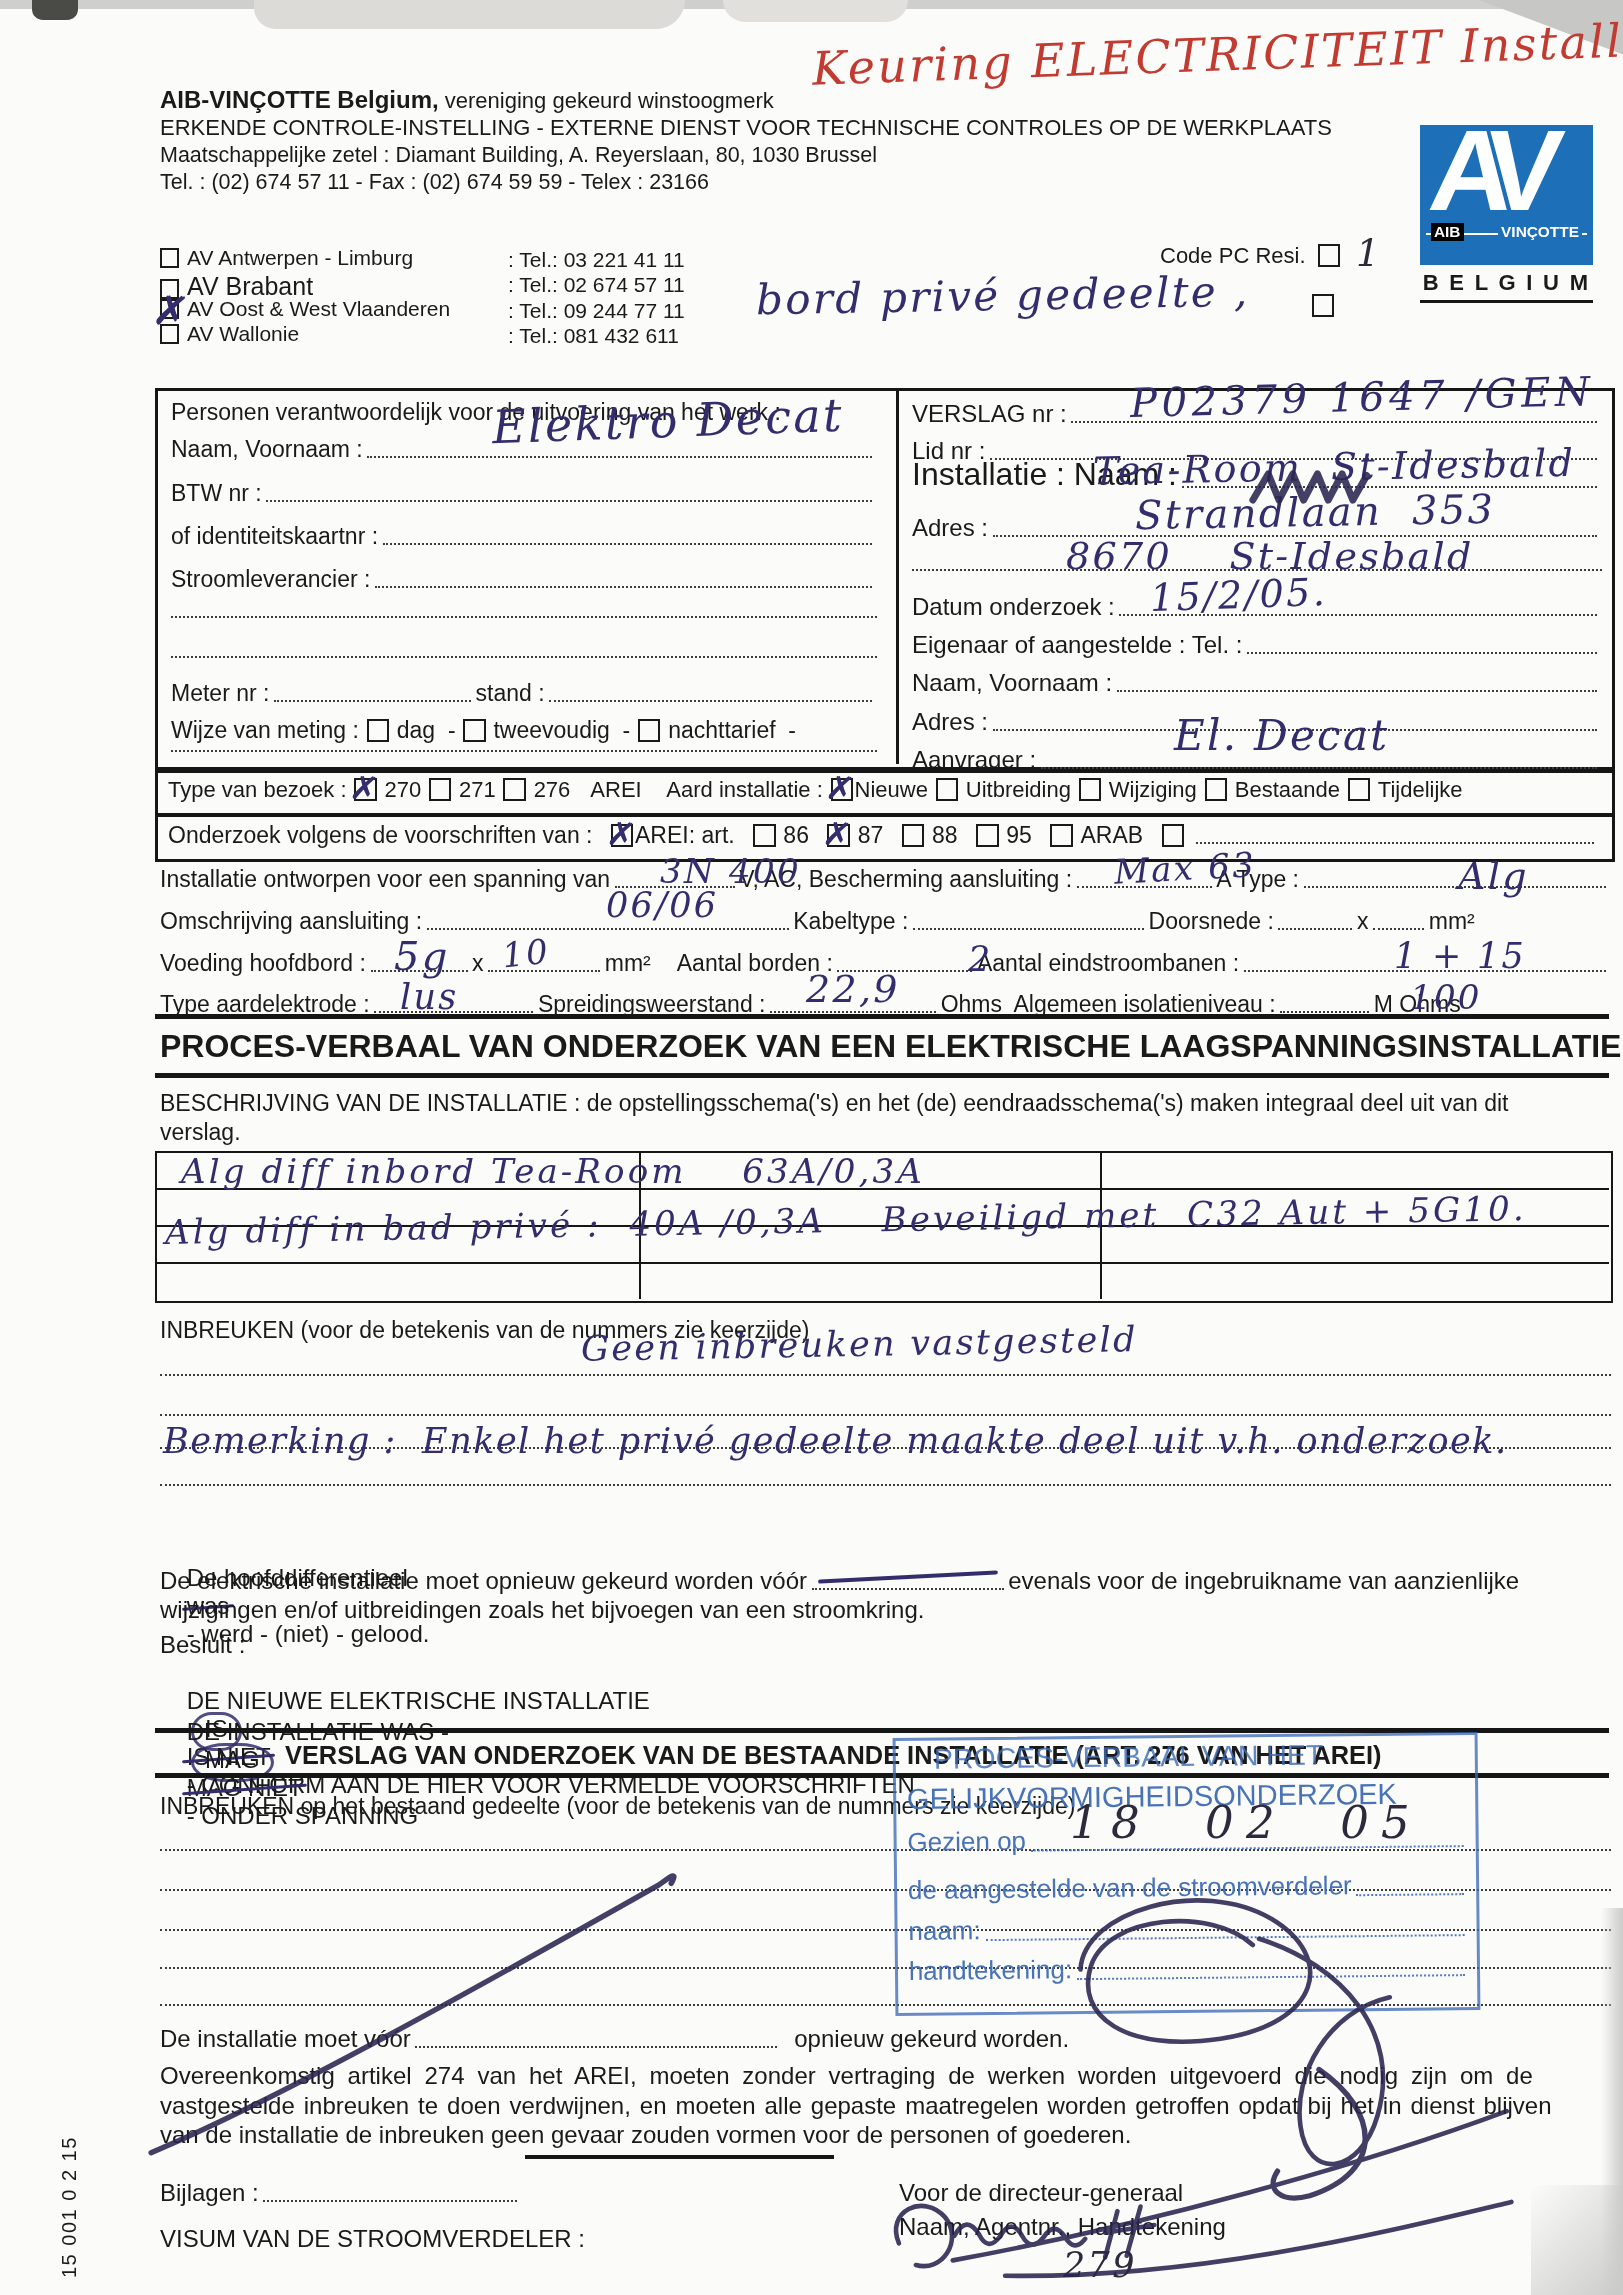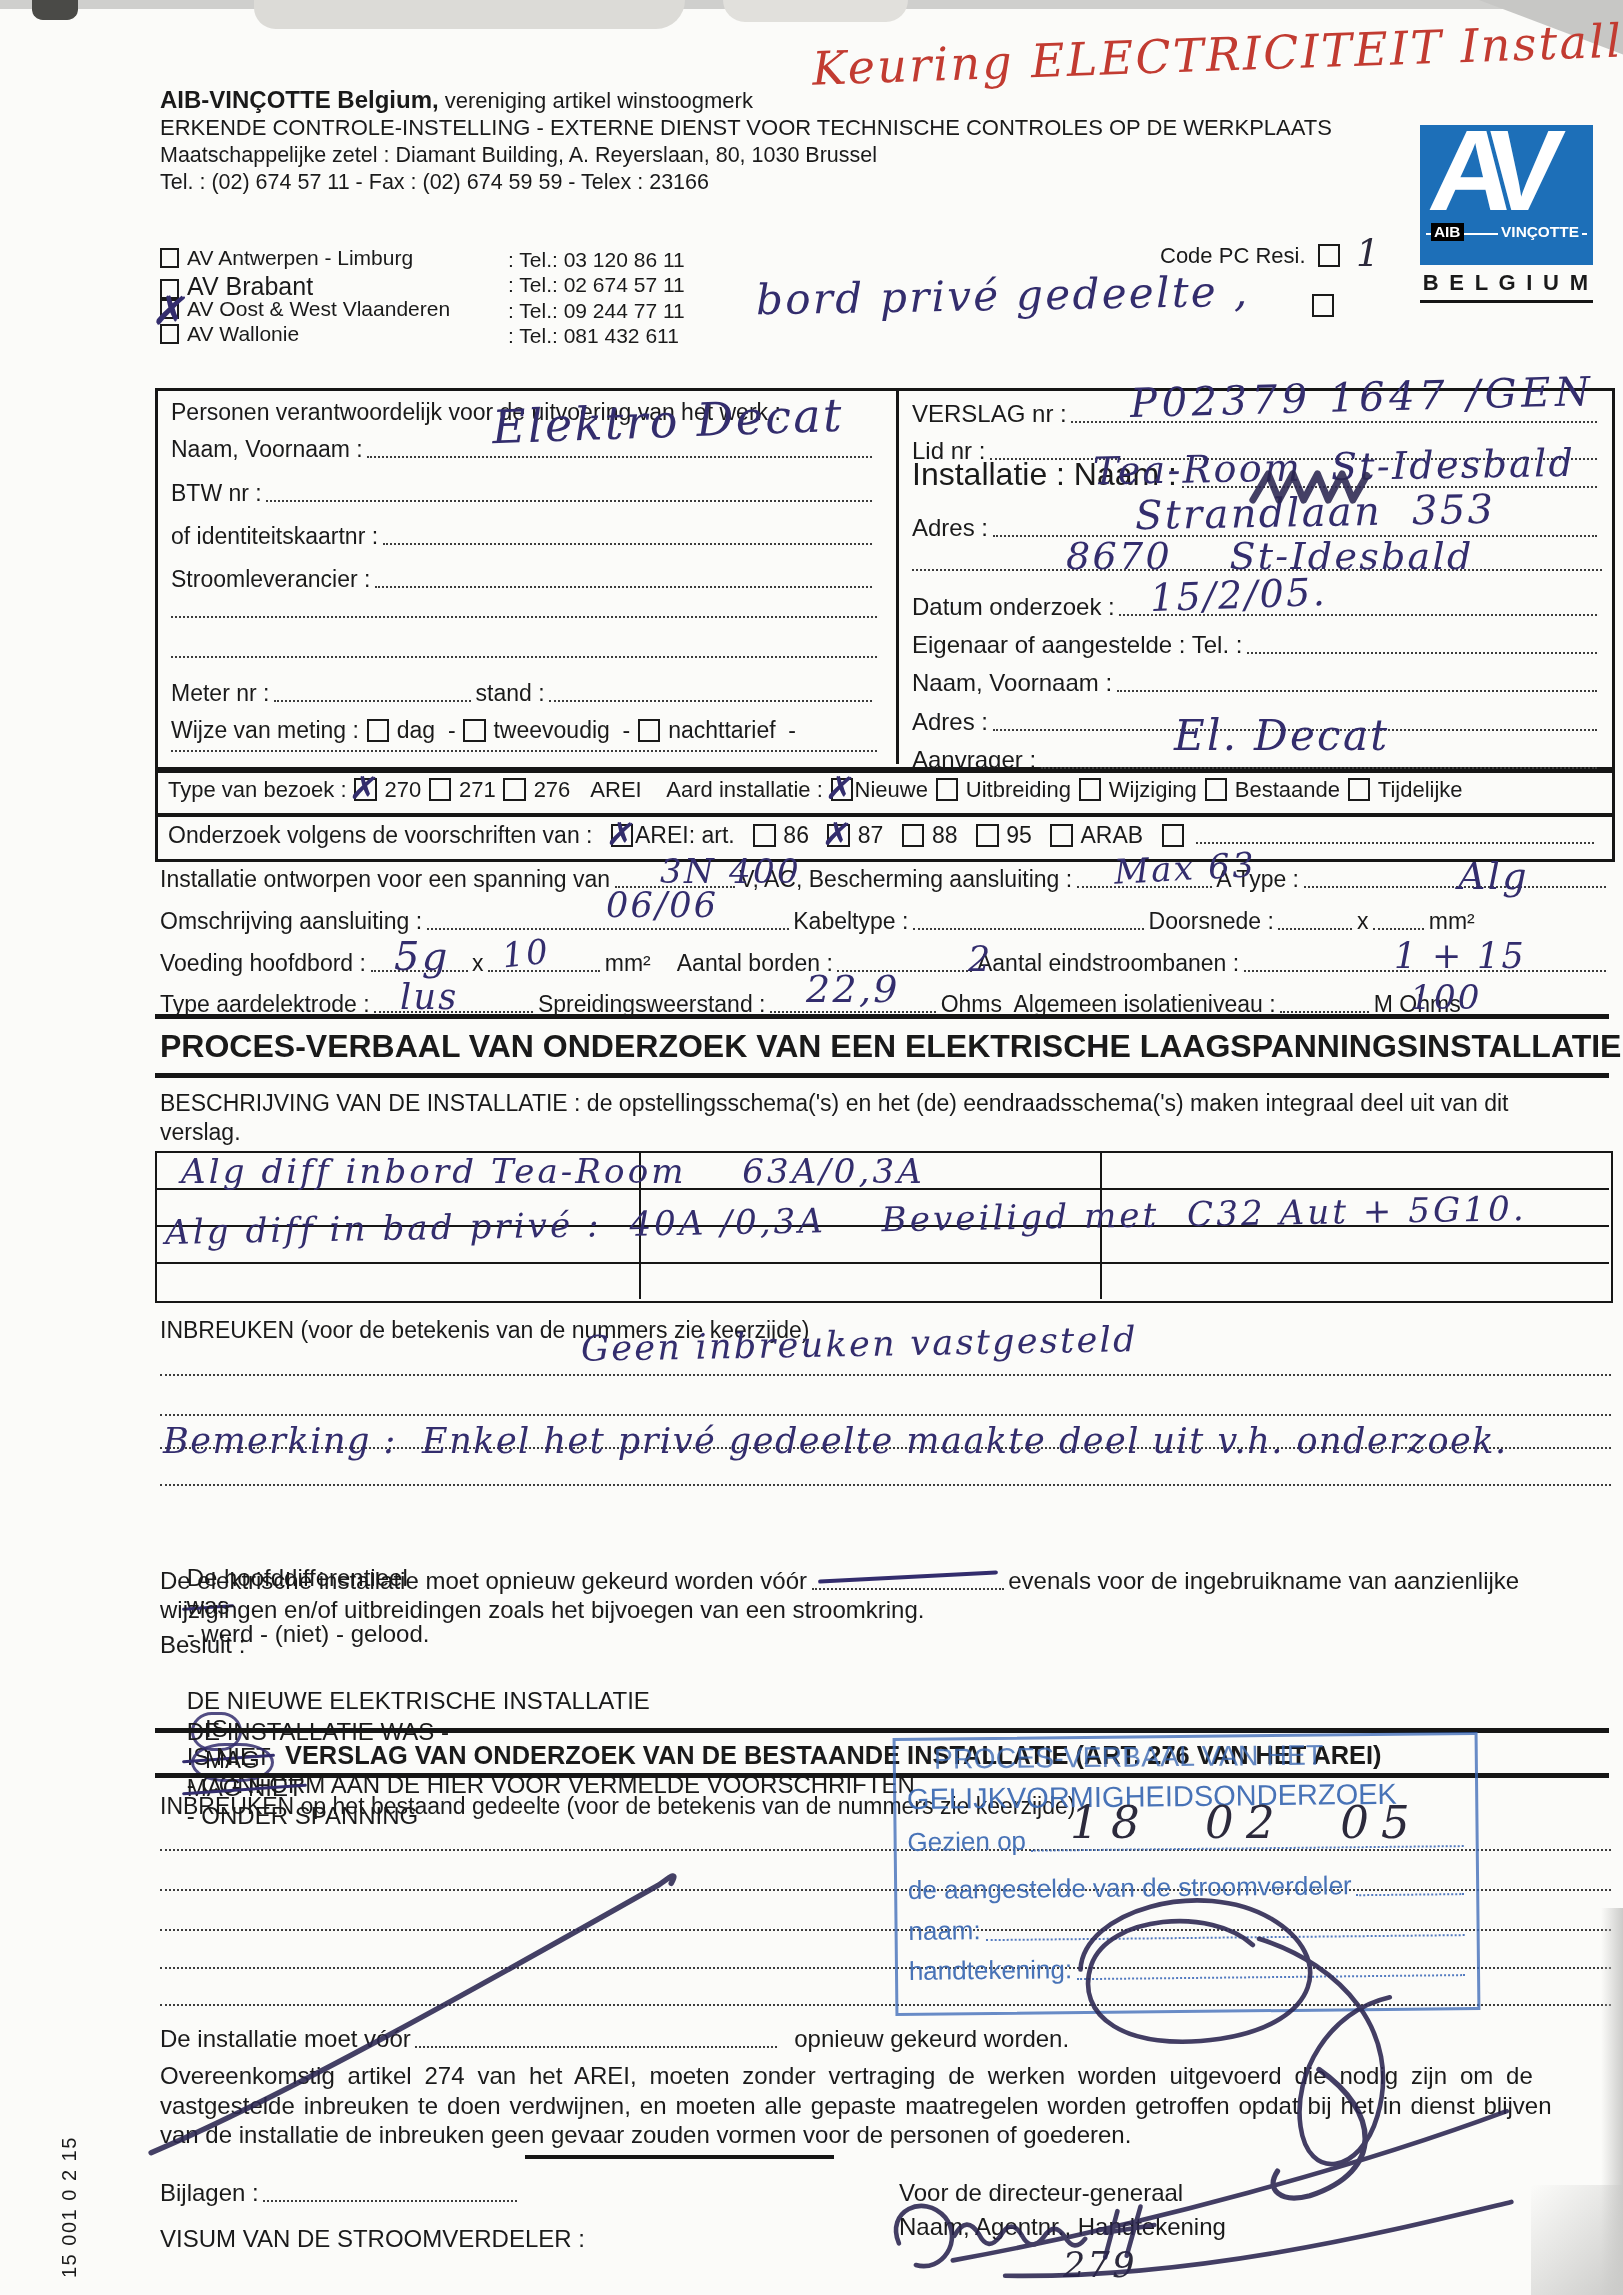--- a/index.html
+++ b/index.html
@@ -52,32 +52,32 @@
   <div class="artifact" style="left:0;top:0;width:1624px;height:9.2px;background:#cfcfcd;"></div>
   <div class="artifact" style="left:32px;top:0;width:46px;height:20px;background:#4a4a47;border-radius:0 0 10.8px 10.8px;"></div>
   <div class="artifact" style="left:254px;top:0;width:431px;height:29px;background:#dcdbd7;border-radius:0 0 31px 23px;"></div>
   <div class="artifact" style="left:723px;top:0;width:185px;height:21.5px;background:#e1e0dc;border-radius:0 0 23px 23px;"></div>
   <div class="artifact" style="left:1447px;top:0;width:177px;height:55px;background:#c7c7c5;clip-path:polygon(18% 0,100% 0,100% 100%);"></div>
   <div class="artifact" style="left:1601px;top:1908px;width:23px;height:387px;background:linear-gradient(to right,rgba(0,0,0,0),#c9c9c7);"></div>
   <div class="artifact" style="left:1531px;top:2185px;width:92px;height:110px;background:linear-gradient(135deg,rgba(0,0,0,0),#cbcbc9);"></div>
 
   
   <div class="abs" style="left:160px;top:86px;font-size:22px;">
-    <span class="b" style="font-size:24px;">AIB-VINÇOTTE Belgium,</span><span> vereniging artikel winstoogmerk</span>
+    <span class="b" style="font-size:24px;">AIB-VINÇOTTE Belgium,</span><span> vereniging gekeurd winstoogmerk</span>
   </div>
   <div class="abs" style="left:160px;top:115px;font-size:22px;">ERKENDE CONTROLE-INSTELLING - EXTERNE DIENST VOOR TECHNISCHE CONTROLES OP DE WERKPLAATS</div>
   <div class="abs" style="left:160px;top:143px;font-size:21.5px;">Maatschappelijke zetel : Diamant Building, A. Reyerslaan, 80, 1030 Brussel</div>
   <div class="abs" style="left:160px;top:170px;font-size:21.5px;">Tel. : (02) 674 57 11 - Fax : (02) 674 59 59 - Telex : 23166</div>
 
   
   <div class="row" style="left:160px;top:246px;font-size:21px;">
     <span class="cb small" style="margin-left:0;"></span>
     <span>AV Antwerpen - Limburg</span>
   </div>
-  <div class="abs" style="left:508px;top:248px;font-size:21px;">: Tel.: 03 120 86 11</div>
+  <div class="abs" style="left:508px;top:248px;font-size:21px;">: Tel.: 03 221 41 11</div>
   <div class="row" style="left:160px;top:272px;font-size:25px;">
     <span class="cb small" style="margin-left:0;"></span>
     <span>AV Brabant</span>
   </div>
   <div class="abs" style="left:508px;top:273px;font-size:21px;">: Tel.: 02 674 57 11</div>
   <div class="row" style="left:160px;top:297px;font-size:21px;">
     <span class="cb small checked big" style="margin-left:0;"></span>
     <span>AV Oost &amp; West Vlaanderen</span>
   </div>
   <div class="abs" style="left:508px;top:299px;font-size:21px;">: Tel.: 09 244 77 11</div>

